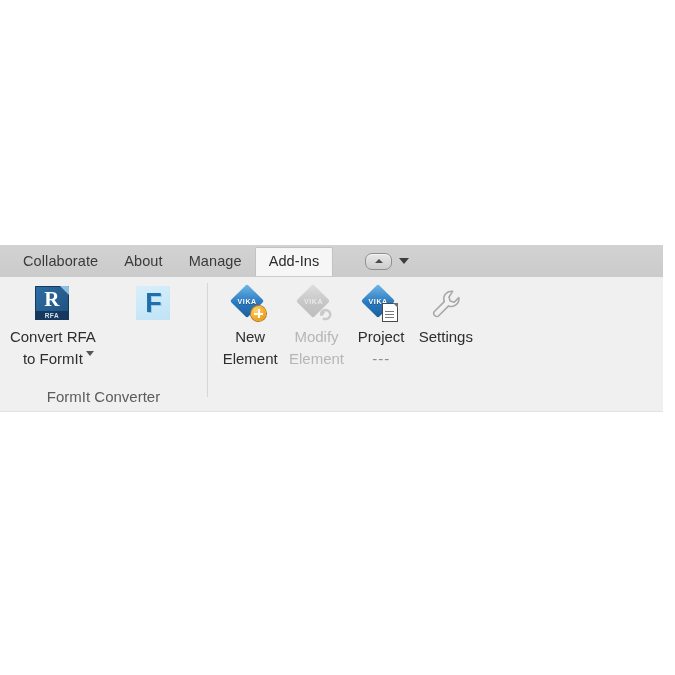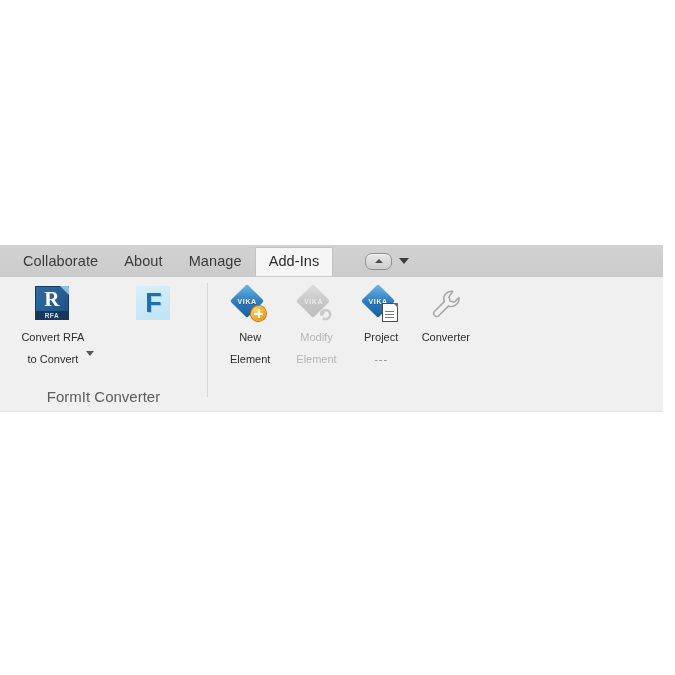--- a/index.html
+++ b/index.html
@@ -142,21 +142,21 @@
     text-align: center;
     position: relative;
   }
   .rbtn .icon {
     width: 36px;
     height: 36px;
     position: relative;
     margin-bottom: 4px;
   }
   .rbtn .cap {
-    font-size: 11px;
+    font-size: 15px;
     line-height: 22px;
     color: #2e2e2e;
     white-space: nowrap;
   }
   .rbtn .cap.sub { display: block; }
   .rbtn.disabled .cap { color: #b6b6b6; }
   .rbtn .cap.dim { color: #8e8e8e; letter-spacing: 1px; }
 
   .dropcaret {
     position: absolute;
@@ -329,21 +329,21 @@
 
         <div class="rbtn" style="width:96px">
           <div class="icon">
             <div class="ico-rfa">
               <div class="fold"></div>
               <div class="letter">R</div>
               <div class="tag">RFA</div>
             </div>
           </div>
           <span class="cap">Convert RFA</span>
-          <span class="cap sub">to Convert</span>
+          <span class="cap sub">to FormIt</span>
           <div class="dropcaret" style="right:8px;bottom:14px"></div>
         </div>
 
         <div class="rbtn" style="width:104px">
           <div class="icon">
             <div class="ico-formit">
               <div class="f">F</div>
             </div>
           </div>
         </div>
@@ -397,21 +397,21 @@
           <span class="cap">Project</span>
           <span class="cap sub dim">---</span>
         </div>
 
         <div class="rbtn" style="width:70px">
           <div class="icon">
             <svg class="ico-wrench" viewBox="0 0 36 36">
               <path d="M24.6 5.4a7.6 7.6 0 0 0-8.3 10.2L6.4 25.5a2.6 2.6 0 0 0 0 3.7l0.6 0.6a2.6 2.6 0 0 0 3.7 0l9.9-9.9a7.6 7.6 0 0 0 10.2-8.3l-4.6 4.6-4.1-1.1-1.1-4.1z" fill="#f2f2f2" stroke="#a8a8a8" stroke-width="1.6" stroke-linejoin="round"></path>
             </svg>
           </div>
-          <span class="cap">Converter</span>
+          <span class="cap">Settings</span>
         </div>
 
       </div>
     </div>
 
   </div>
 
   <div class="ribbon-underline"></div>
 </div>
 

